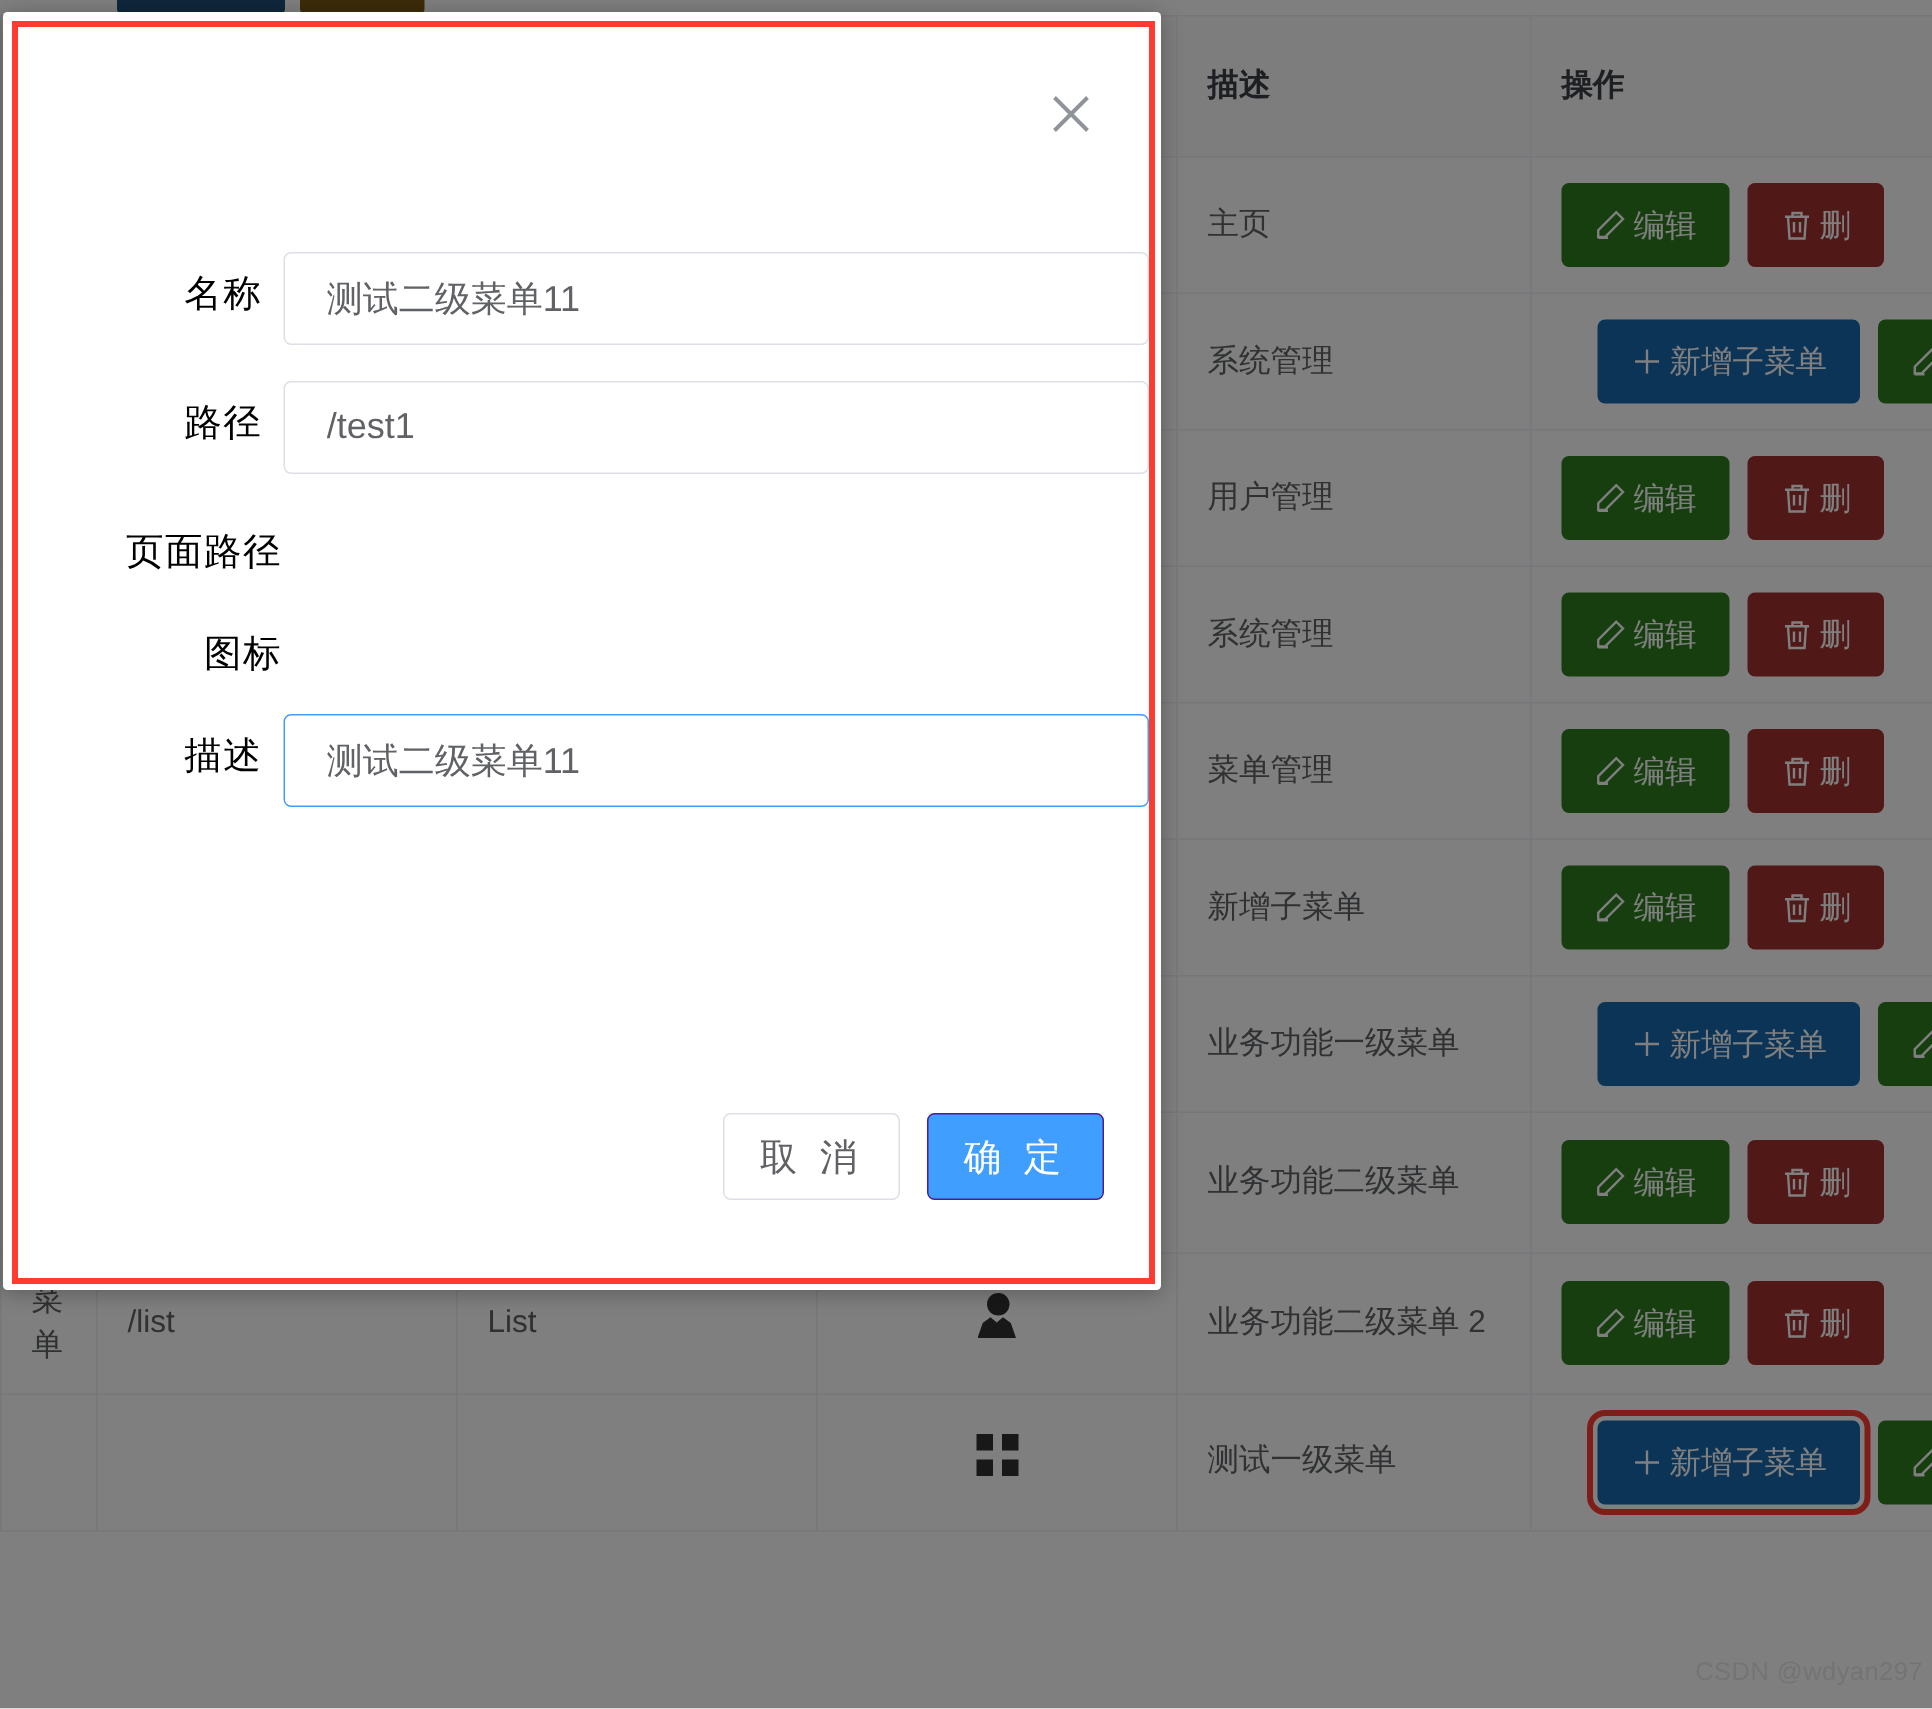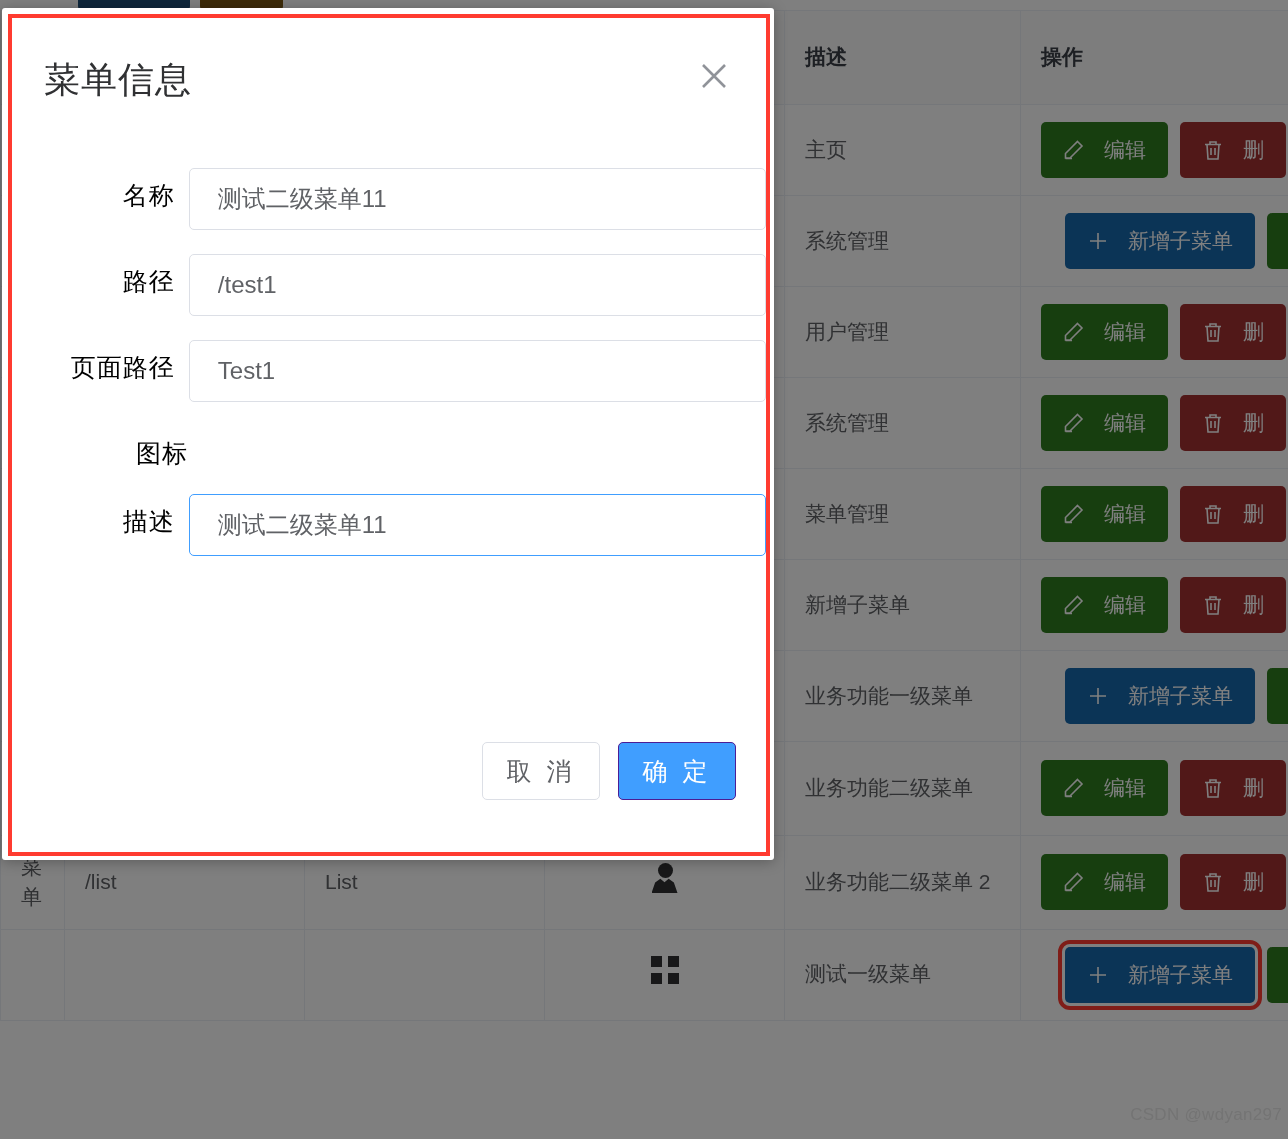--- a/index.html
+++ b/index.html
@@ -102,21 +102,21 @@
     width: 26px; height: 15px;
     background: #303133;
     clip-path: polygon(0% 100%, 14% 30%, 34% 5%, 50% 28%, 66% 5%, 86% 30%, 100% 100%);
   }
 
   
   .ops { white-space: nowrap; }
   .opbtn {
     display: inline-flex;
     align-items: center;
-    gap: 19px;
+    gap: 4px;
     height: 56px;
     padding: 0 22px;
     border: none;
     border-radius: 5px;
     color: #ffffff;
     font-size: 21px;
     font-family: inherit;
     margin-right: 12px;
     cursor: pointer;
     vertical-align: middle;
@@ -483,40 +483,38 @@
     </table>
 
     <div class="watermark">CSDN @wdyan297</div>
   </div>
 
   <div class="overlay"></div>
 
   <div class="dialog">
     <div class="dialog-inner">
 
-      <div class="dlg-title">菜单信息</div>
 
       <button class="dlg-close" aria-label="close">
         <svg width="34" height="34" viewBox="0 0 34 34">
           <path d="M6 6 L28 28 M28 6 L6 28" stroke="currentColor" stroke-width="2.6" fill="none"></path>
         </svg>
       </button>
 
       <div class="form" id="dialog-form">
           <div class="form-row">
             <div class="form-label">名称</div>
             <div class="field"><input type="text" value="测试二级菜单11" style=""></div>
           </div>
           <div class="form-row">
             <div class="form-label">路径</div>
             <div class="field"><input type="text" value="/test1" style=""></div>
           </div>
           <div class="form-row">
             <div class="form-label">页面路径</div>
-            <div class="field"><input type="text" value="Test1" style=""></div>
           </div>
           <div class="form-row">
             <div class="form-label">图标</div>
           </div>
           <div class="form-row">
             <div class="form-label">描述</div>
             <div class="field focused"><input type="text" value="测试二级菜单11" style=""></div>
           </div>
         </div>
 

